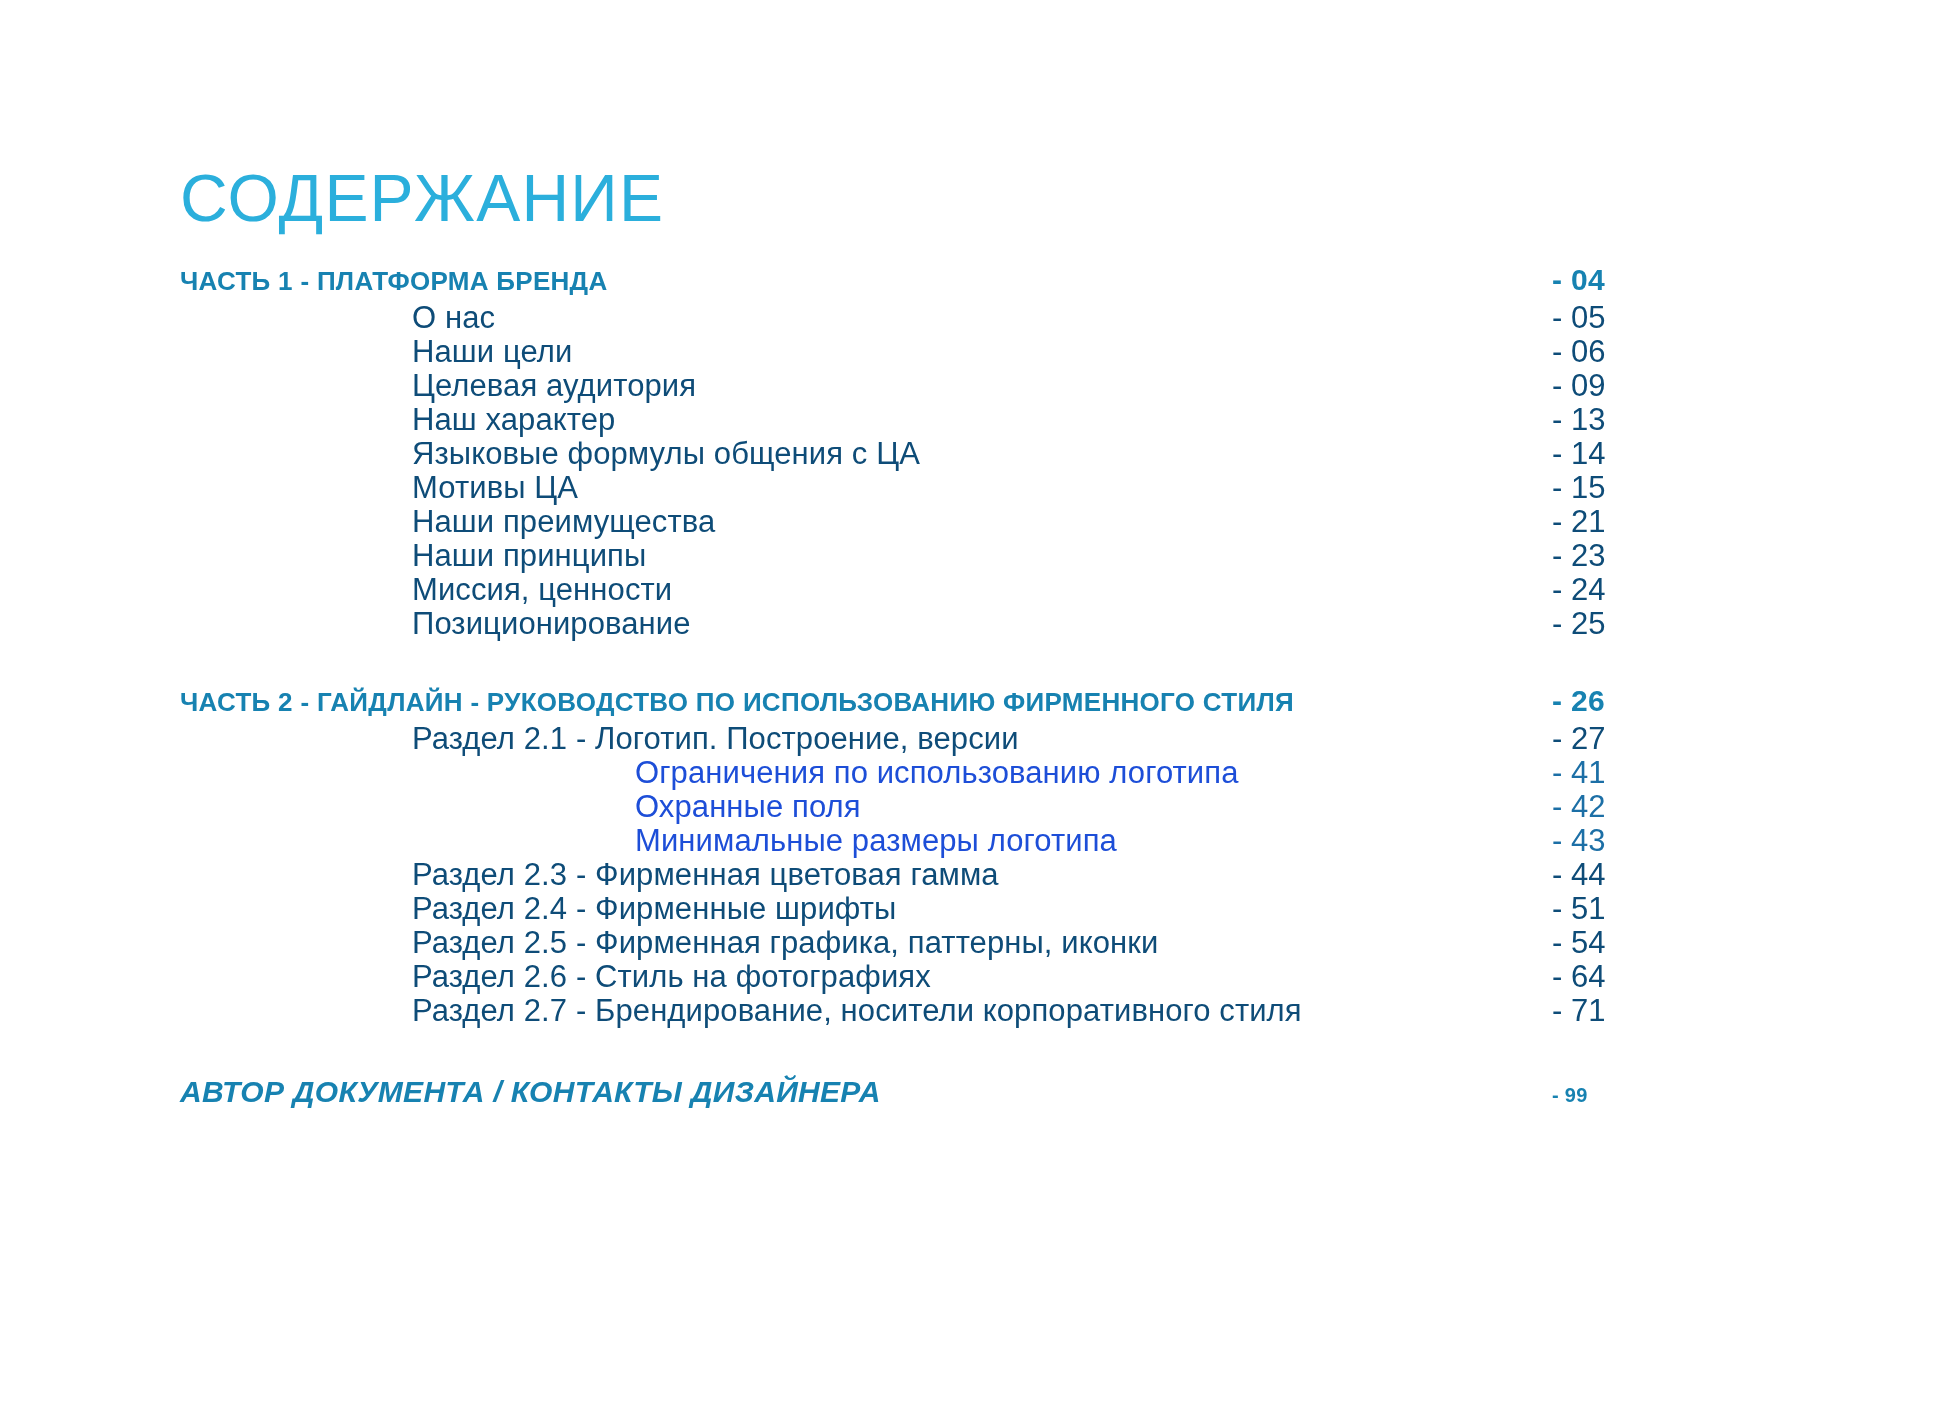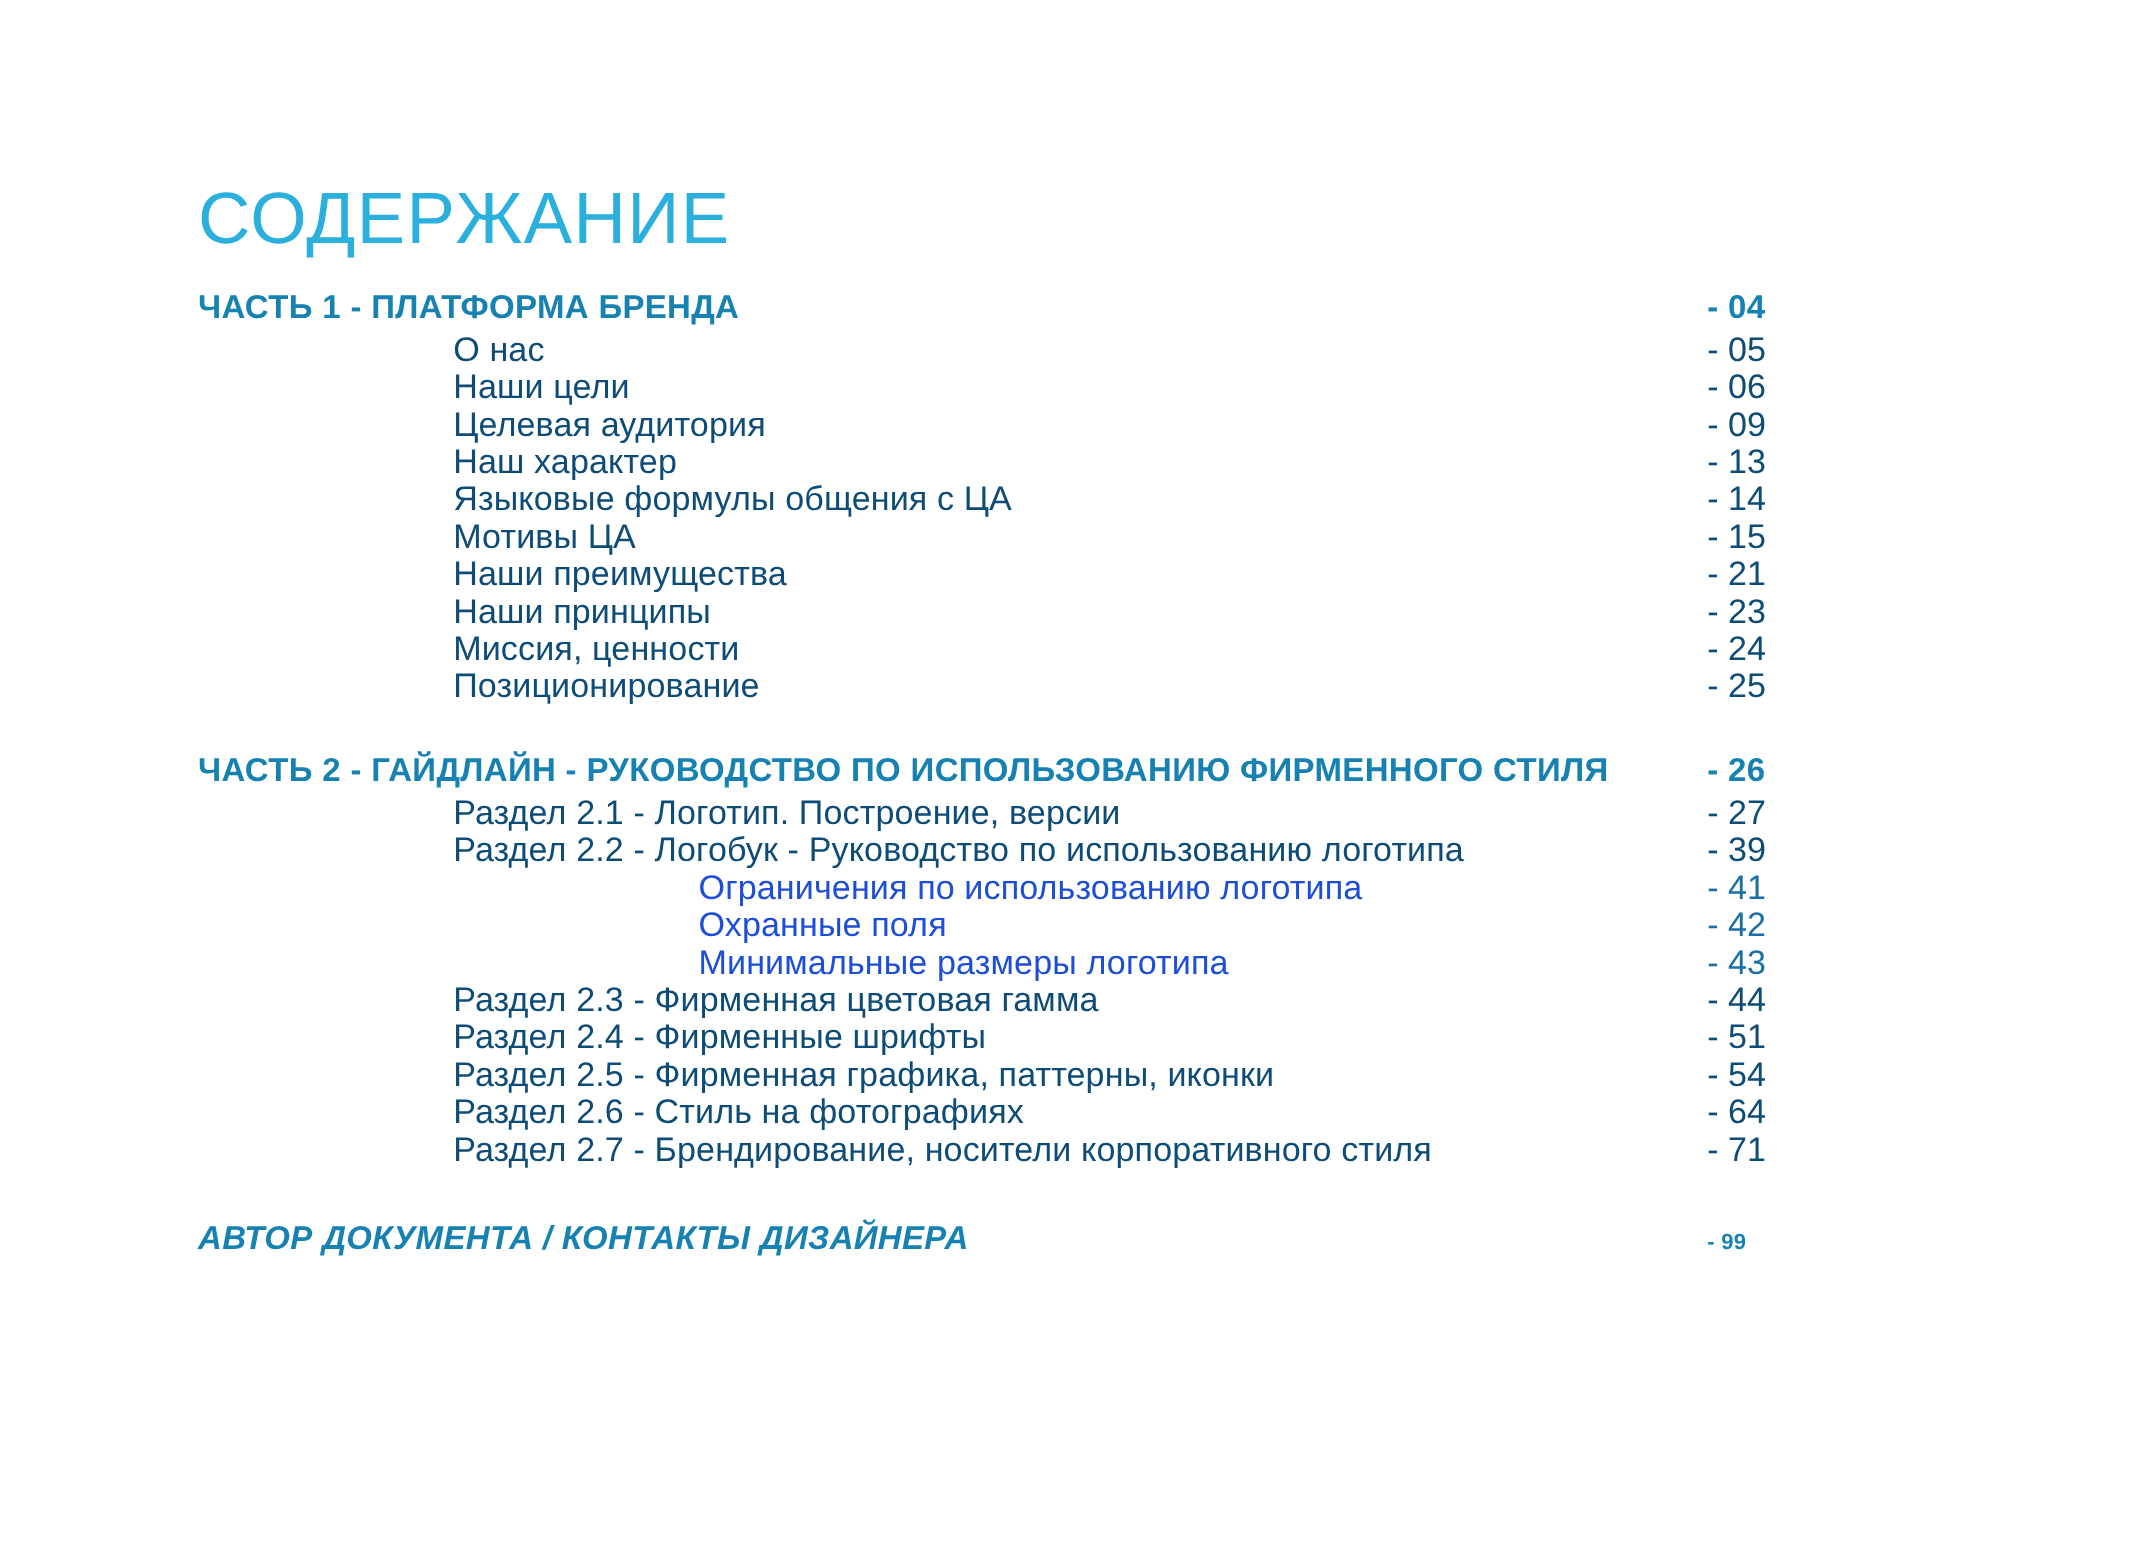--- a/index.html
+++ b/index.html
@@ -63,21 +63,21 @@
     padding-left: 14px;
     box-sizing: border-box;
   }
 
   
   .row.part {
     margin-top: 0;
     margin-bottom: 7px;
   }
   .row.part .label {
-    font-size: 30px;
+    font-size: 26px;
     font-weight: 700;
     letter-spacing: 0.3px;
     color: #1782B1;
     text-transform: uppercase;
   }
   .row.part .page {
     font-size: 30px;
     font-weight: 700;
     color: #1782B1;
     letter-spacing: 0.3px;
@@ -219,25 +219,20 @@
       <span class="label">ЧАСТЬ 2 - ГАЙДЛАЙН - РУКОВОДСТВО ПО ИСПОЛЬЗОВАНИЮ ФИРМЕННОГО СТИЛЯ</span>
       <span class="filler"></span>
       <span class="page">- 26</span>
     </div>
 
     <div class="row lvl2">
       <span class="label">Раздел 2.1 - Логотип. Построение, версии</span>
       <span class="filler"></span>
       <span class="page">- 27</span>
     </div>
-    <div class="row lvl2">
-      <span class="label">Раздел 2.2 - Логобук - Руководство по использованию логотипа</span>
-      <span class="filler"></span>
-      <span class="page">- 39</span>
-    </div>
 
     <div class="row lvl3">
       <span class="label">Ограничения по использованию логотипа</span>
       <span class="filler"></span>
       <span class="page">- 41</span>
     </div>
     <div class="row lvl3">
       <span class="label">Охранные поля</span>
       <span class="filler"></span>
       <span class="page">- 42</span>

